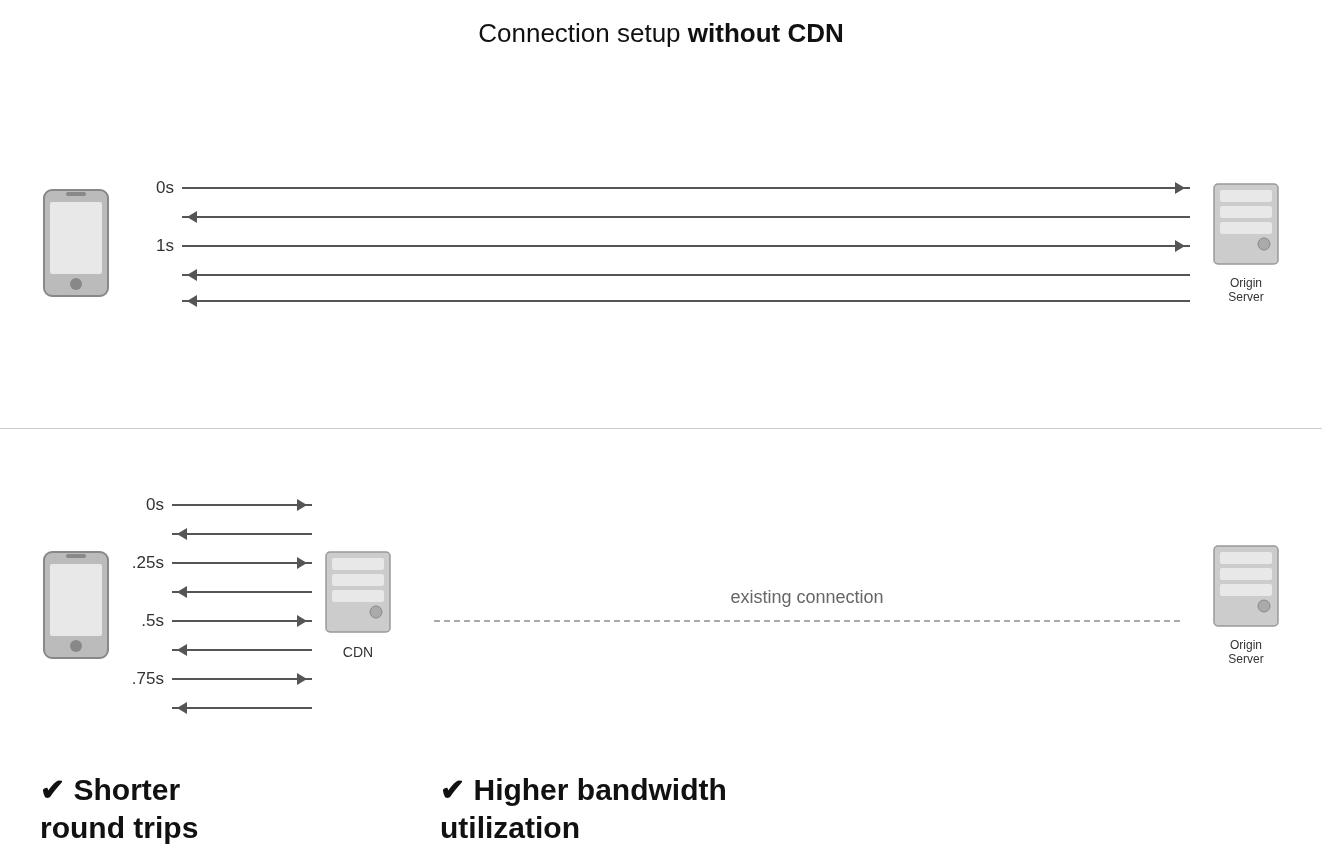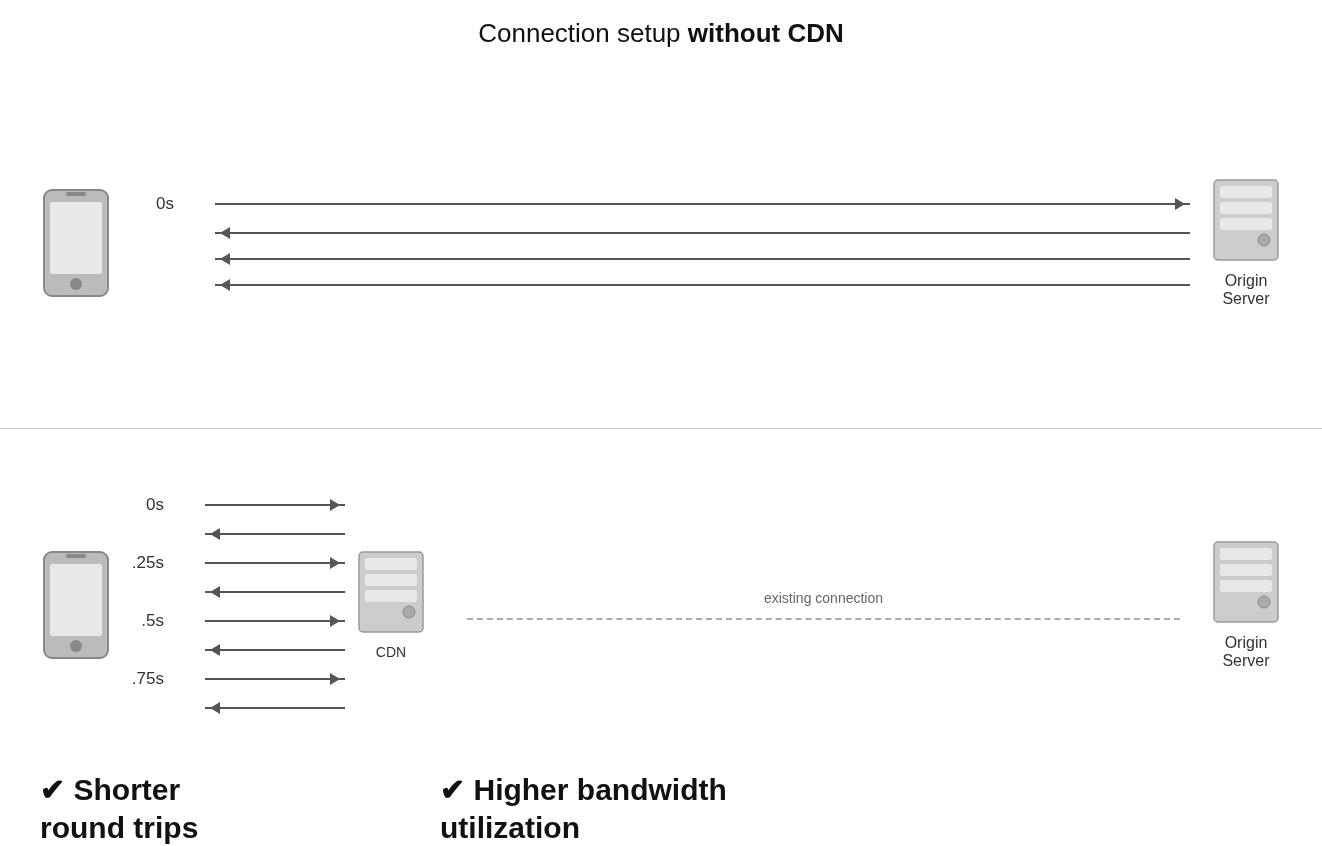--- a/index.html
+++ b/index.html
@@ -66,41 +66,40 @@
       flex-direction: column;
       align-items: center;
     }
 
     .server svg {
       width: 72px;
       height: 90px;
     }
 
     .server-label {
-      font-size: 16px;
+      font-size: 12px;
       color: #333;
       text-align: center;
       margin-top: 4px;
     }
 
     
     .timeline {
       flex: 1;
       display: flex;
       flex-direction: column;
       justify-content: center;
       padding: 0 20px;
       position: relative;
     }
 
     .time-row {
       display: flex;
       align-items: center;
       margin: 6px 0;
-      gap: 33px;
     }
 
     .time-label {
       font-size: 17px;
       color: #333;
       width: 42px;
       text-align: right;
       margin-right: 8px;
       flex-shrink: 0;
     }
@@ -179,21 +178,21 @@
       flex: 1;
       display: flex;
       flex-direction: column;
       align-items: center;
       justify-content: center;
       position: relative;
       padding: 0 30px;
     }
 
     .existing-label {
-      font-size: 14px;
+      font-size: 18px;
       color: #666;
       margin-bottom: 12px;
     }
 
     .dotted-line {
       width: 100%;
       height: 2px;
       border-top: 2.5px dashed #aaa;
     }
 
@@ -257,20 +256,26 @@
         </div>
       </div>
 
       <div class="time-row">
         <span class="time-label"></span>
         <div class="arrow-line">
           <div class="arrow-left"></div>
         </div>
       </div>
 
+      <div class="time-row">
+        <span class="time-label">1s</span>
+        <div class="arrow-line">
+          <div class="arrow-right"></div>
+        </div>
+      </div>
 
       <div class="time-row">
         <span class="time-label"></span>
         <div class="arrow-line">
           <div class="arrow-left"></div>
         </div>
       </div>
 
 
       <div class="time-row">

